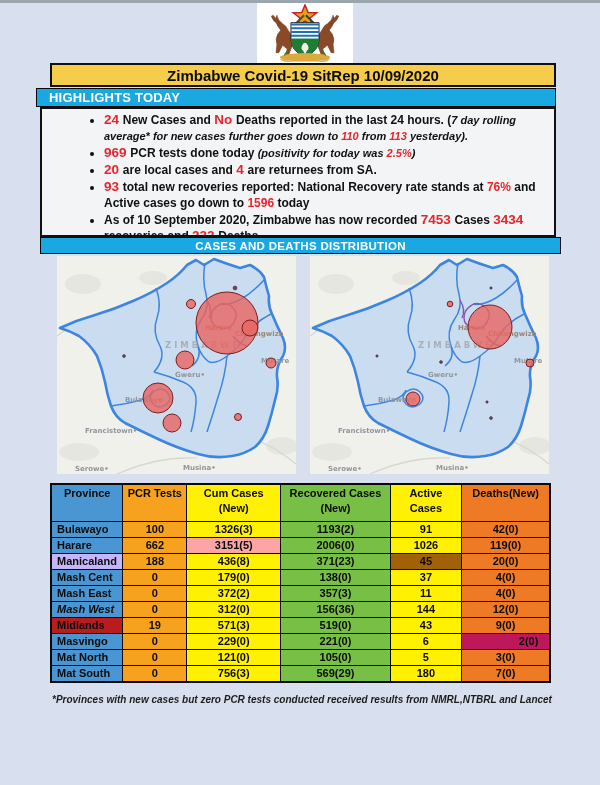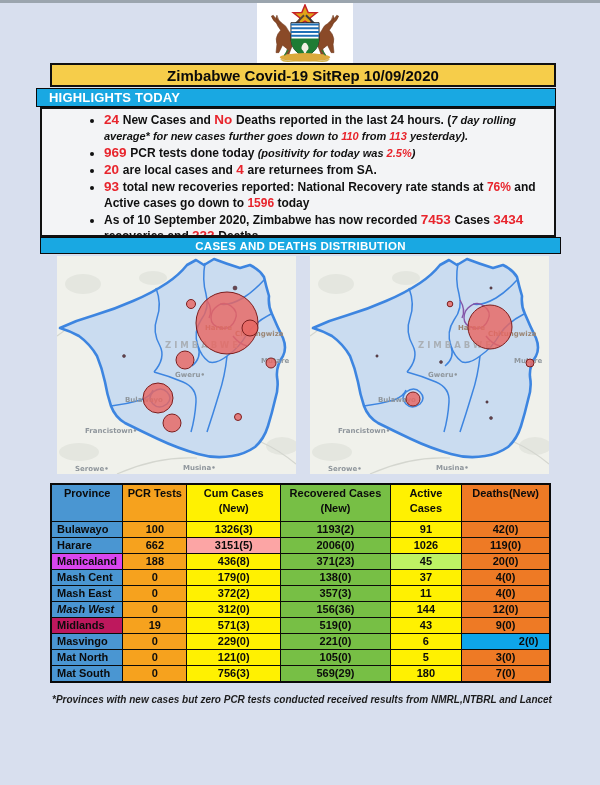--- a/index.html
+++ b/index.html
@@ -259,25 +259,25 @@
       </tr>
       <tr>
         <td class="prov" style="background: rgb(74, 150, 210);">Harare</td>
         <td style="background: rgb(246, 162, 30);">662</td>
         <td style="background: #fca5a5;">3151(5)</td>
         <td style="background: rgb(119, 191, 69);">2006(0)</td>
         <td style="background: rgb(255, 241, 1);">1026</td>
         <td style="background: rgb(238, 122, 37);">119(0)</td>
       </tr>
       <tr>
-        <td class="prov" style="background: #d946ef;">Manicaland</td>
+        <td class="prov" style="background: #c4b5fd;">Manicaland</td>
         <td style="background: rgb(246, 162, 30);">188</td>
         <td style="background: rgb(255, 241, 1);">436(8)</td>
         <td style="background: rgb(119, 191, 69);">371(23)</td>
-        <td style="background: #bef264;">45</td>
+        <td style="background: #a16207;">45</td>
         <td style="background: rgb(238, 122, 37);">20(0)</td>
       </tr>
       <tr>
         <td class="prov" style="background: rgb(74, 150, 210);">Mash Cent</td>
         <td style="background: rgb(246, 162, 30);">0</td>
         <td style="background: rgb(255, 241, 1);">179(0)</td>
         <td style="background: rgb(119, 191, 69);">138(0)</td>
         <td style="background: rgb(255, 241, 1);">37</td>
         <td style="background: rgb(238, 122, 37);">4(0)</td>
       </tr>
@@ -291,34 +291,34 @@
       </tr>
       <tr>
         <td class="prov" style="background: rgb(74, 150, 210); font-style: italic;">Mash West</td>
         <td style="background: rgb(246, 162, 30);">0</td>
         <td style="background: rgb(255, 241, 1);">312(0)</td>
         <td style="background: rgb(119, 191, 69);">156(36)</td>
         <td style="background: rgb(255, 241, 1);">144</td>
         <td style="background: rgb(238, 122, 37);">12(0)</td>
       </tr>
       <tr>
-        <td class="prov" style="background: #be185d;">Midlands</td>
+        <td class="prov" style="background: #b91c1c;">Midlands</td>
         <td style="background: rgb(246, 162, 30);">19</td>
         <td style="background: rgb(255, 241, 1);">571(3)</td>
         <td style="background: rgb(119, 191, 69);">519(0)</td>
         <td style="background: rgb(255, 241, 1);">43</td>
         <td style="background: rgb(238, 122, 37);">9(0)</td>
       </tr>
       <tr>
         <td class="prov" style="background: rgb(74, 150, 210);">Masvingo</td>
         <td style="background: rgb(246, 162, 30);">0</td>
         <td style="background: rgb(255, 241, 1);">229(0)</td>
         <td style="background: rgb(119, 191, 69);">221(0)</td>
         <td style="background: rgb(255, 241, 1);">6</td>
-        <td style="background: #0ea5e9; padding-left: 48px;">2(0)</td>
+        <td style="background: #be185d; padding-left: 48px;">2(0)</td>
       </tr>
       <tr>
         <td class="prov" style="background: rgb(74, 150, 210);">Mat North</td>
         <td style="background: rgb(246, 162, 30);">0</td>
         <td style="background: rgb(255, 241, 1);">121(0)</td>
         <td style="background: rgb(119, 191, 69);">105(0)</td>
         <td style="background: rgb(255, 241, 1);">5</td>
         <td style="background: rgb(238, 122, 37);">3(0)</td>
       </tr>
       <tr>

